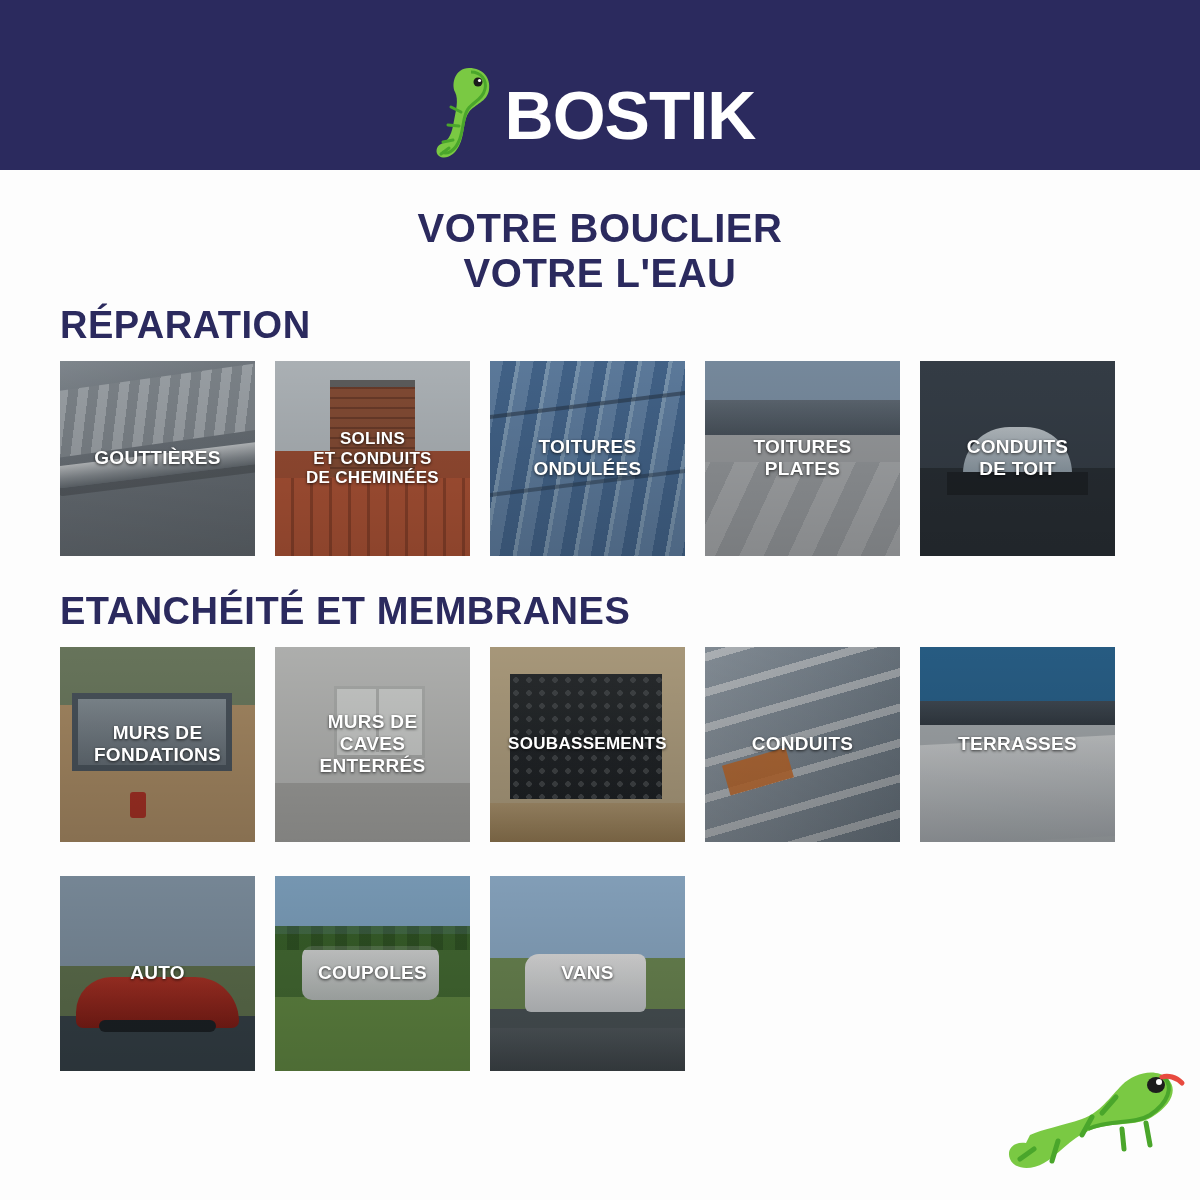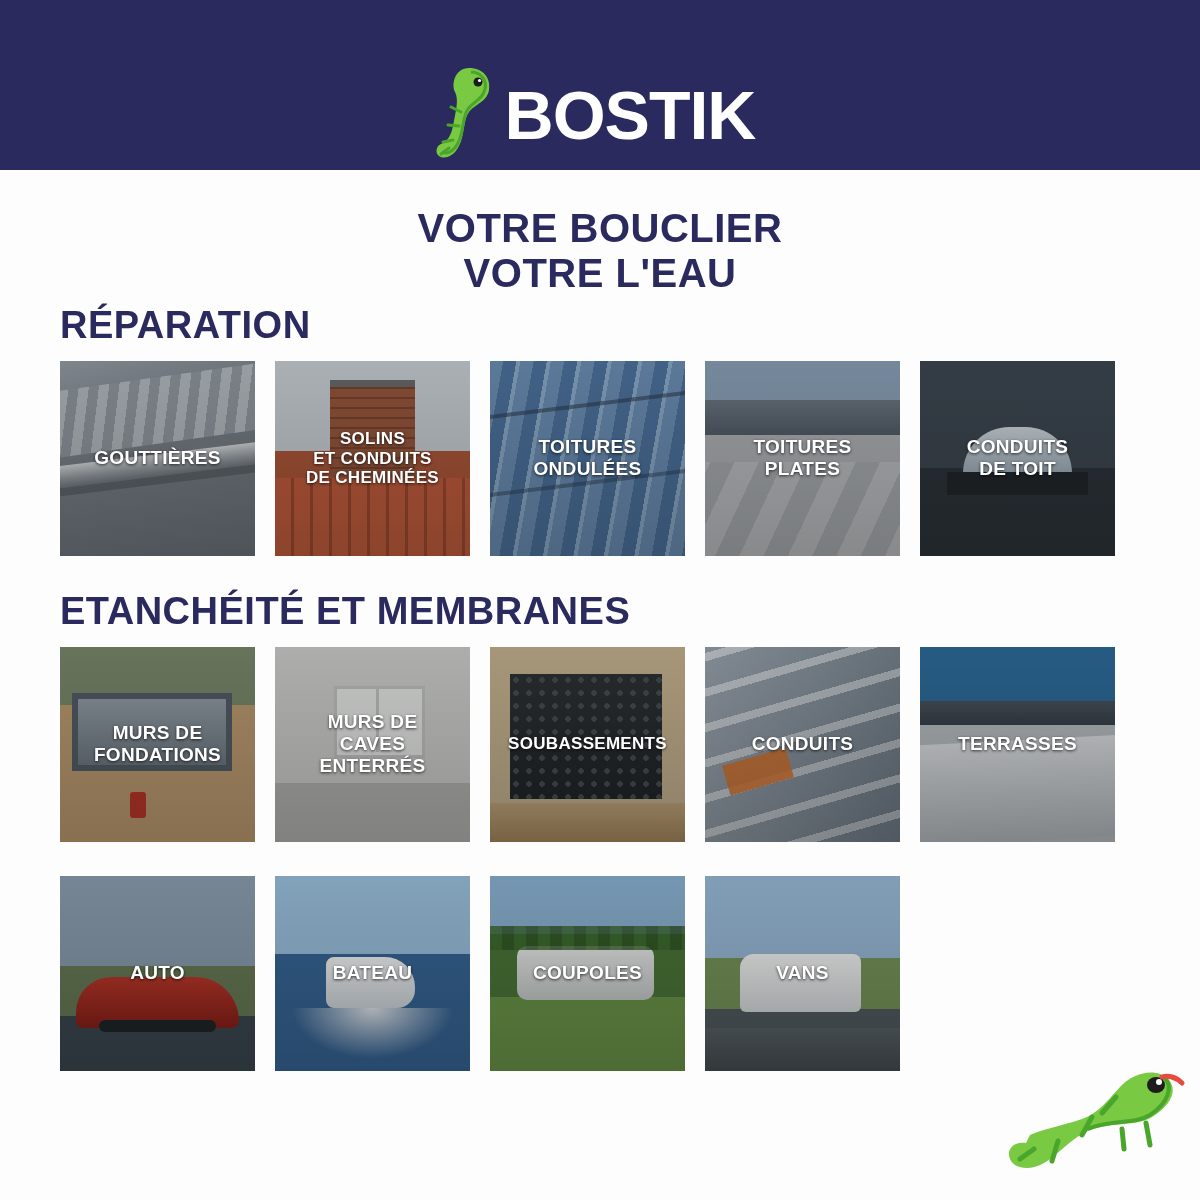--- a/index.html
+++ b/index.html
@@ -380,25 +380,20 @@
   </div>
 
   <div class="section">
     <div class="tiles">
       <div class="tile">
         <div class="scene s-auto"></div>
         <div class="veil"></div>
         <div class="caption">AUTO</div>
       </div>
       <div class="tile">
-        <div class="scene s-bateau"></div>
-        <div class="veil"></div>
-        <div class="caption">BATEAU</div>
-      </div>
-      <div class="tile">
         <div class="scene s-caravane"></div>
         <div class="veil"></div>
         <div class="caption">COUPOLES</div>
       </div>
       <div class="tile">
         <div class="scene s-vans"></div>
         <div class="veil"></div>
         <div class="caption">VANS</div>
       </div>
     </div>

